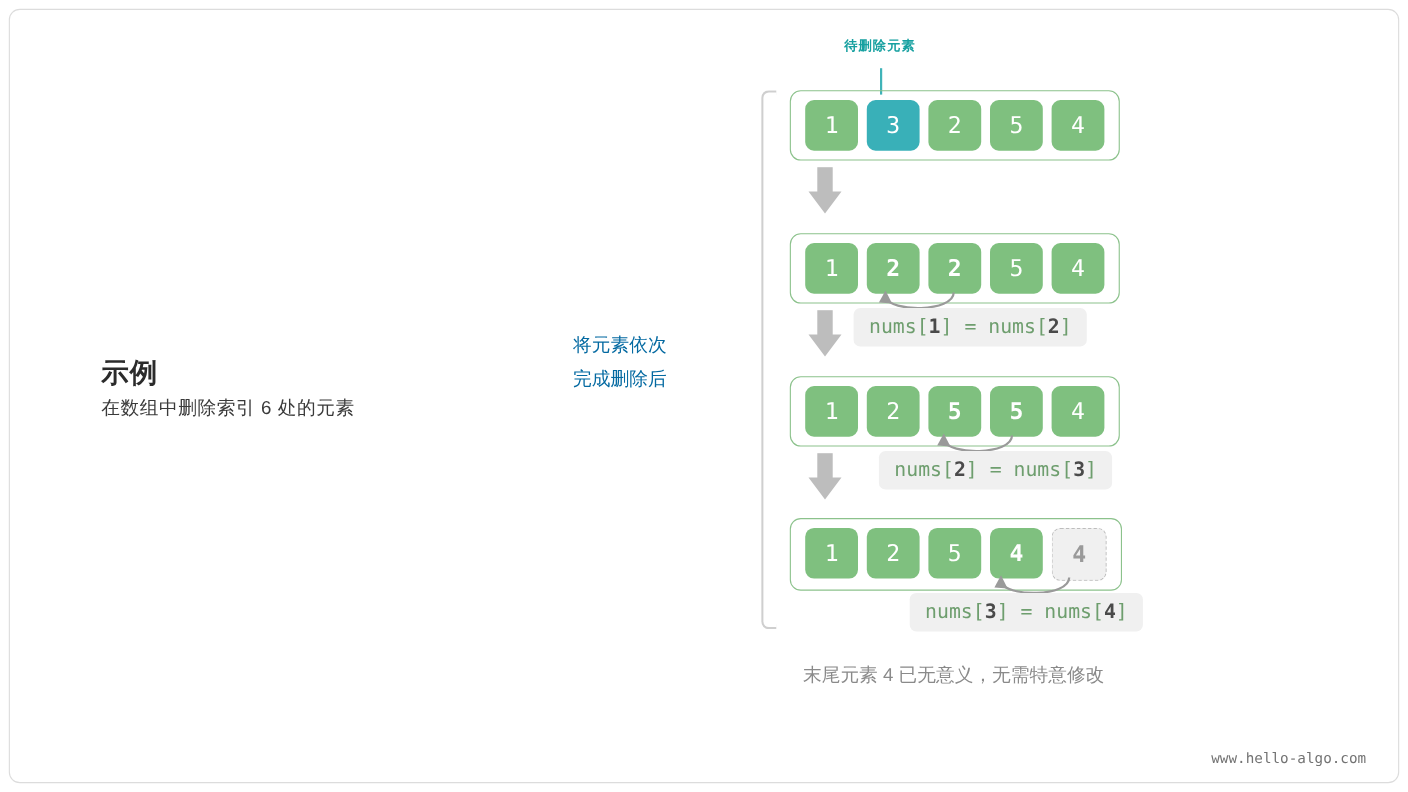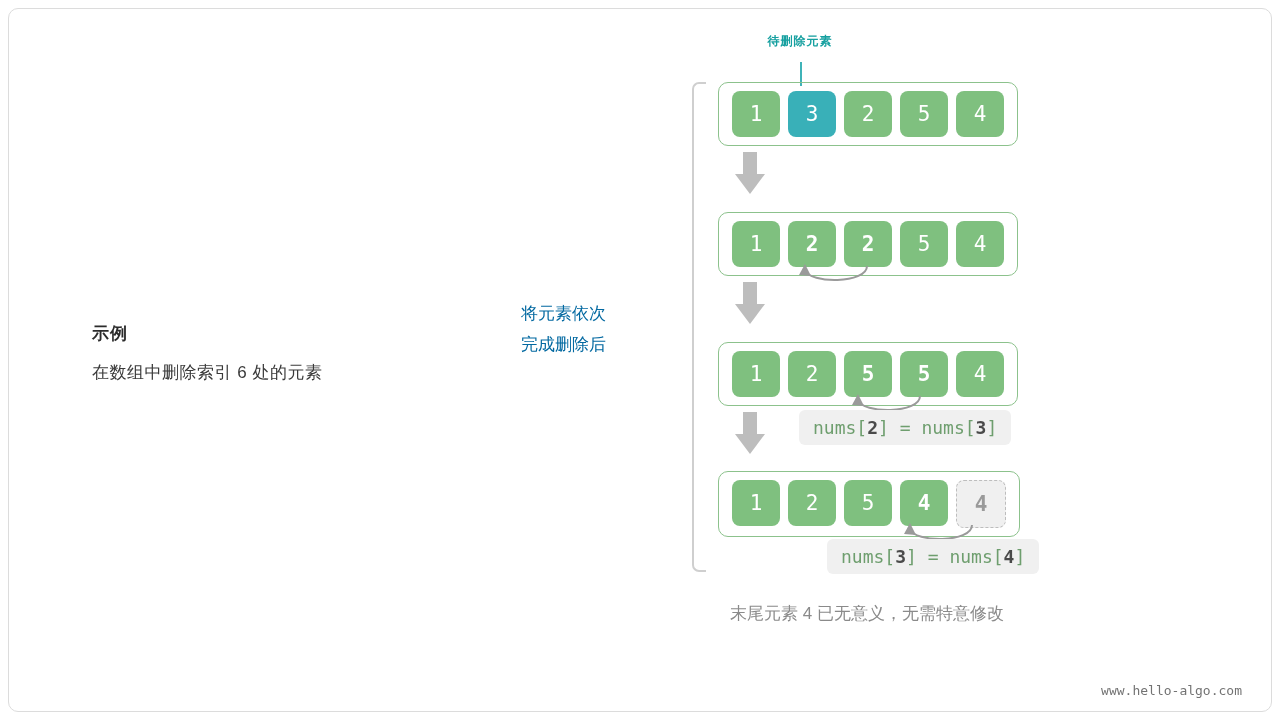--- a/index.html
+++ b/index.html
@@ -29,25 +29,25 @@
   }
 
   
   .caption {
     position: absolute;
     left: 92px;
     top: 322px;
     width: 380px;
   }
   .caption-title {
-    font-size: 17px;
+    font-size: 25px;
     font-weight: bold;
     color: #2b2b2b;
     letter-spacing: 1px;
-    margin-bottom: 16px;
+    margin-bottom: 4px;
   }
   .caption-sub {
     font-size: 17px;
     color: #3a3a3a;
     letter-spacing: 0.5px;
   }
 
   
   .mid-label {
     position: absolute;
@@ -234,20 +234,23 @@
     <div class="cell bold">2</div>
     <div class="cell">5</div>
     <div class="cell">4</div>
   </div>
 
   <svg class="curve" style="left:795px; top:262px;" width="80" height="30">
     <path d="M72,4 C72,22 14,22 10,8" fill="none" stroke="#9a9a9a" stroke-width="2"></path>
     <polygon points="10,2 16,14 4,13" fill="#9a9a9a"></polygon>
   </svg>
 
+  <div class="code-label" style="left:776px; top:280px;">
+    <span>nums[</span><span class="idx">1</span><span>] = nums[</span><span class="idx">2</span><span>]</span>
+  </div>
 
   <div class="down-arrow" style="left:735px; top:282px;">
     <div class="shaft"></div>
       <div class="head"></div>
   </div>
 
   <div class="array" style="left:718px; top:342px;">
     <div class="cell">1</div>
     <div class="cell">2</div>
     <div class="cell bold">5</div>

